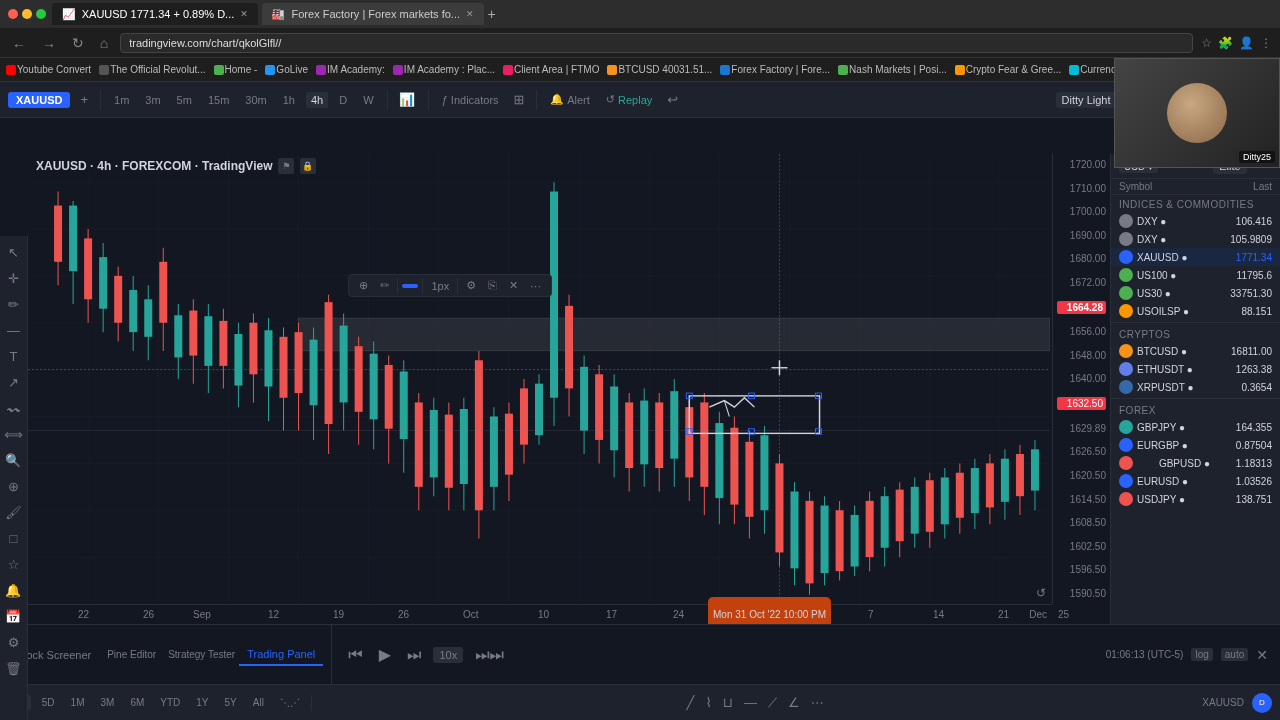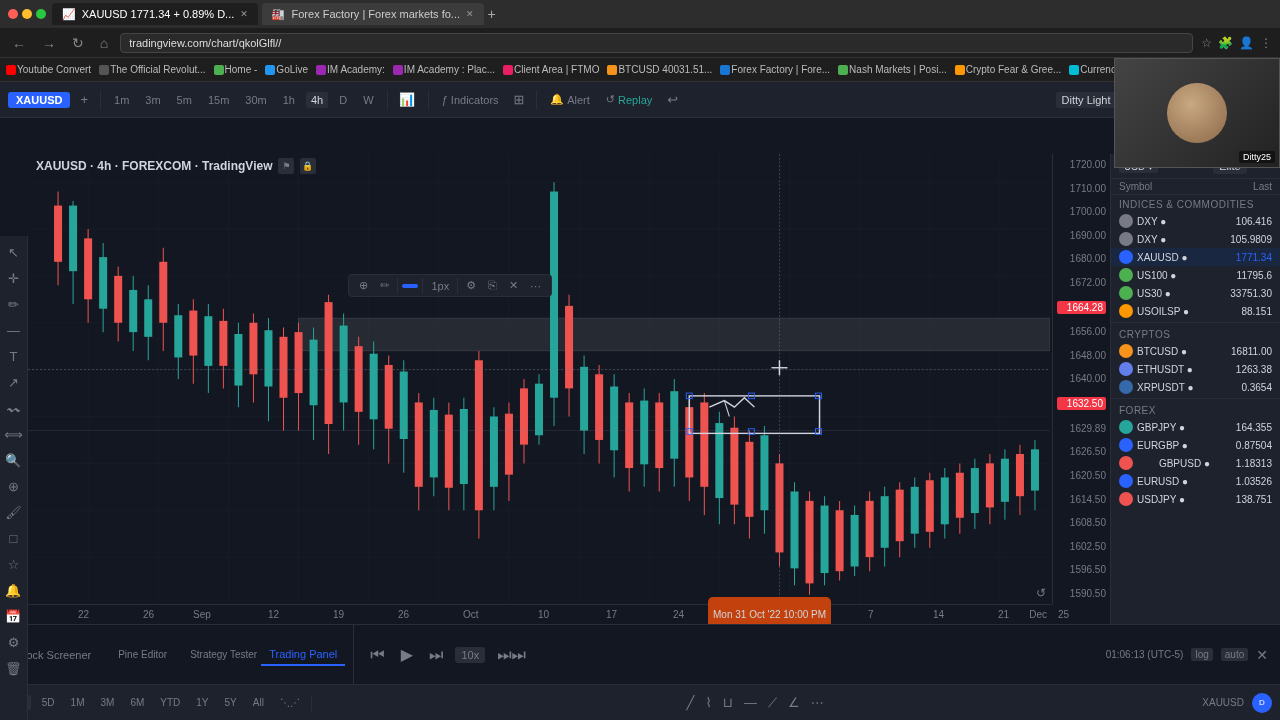--- a/index.html
+++ b/index.html
@@ -185,21 +185,21 @@
       width: 60px;
       height: 100%;
       background: #131722;
       border-left: 1px solid #2a2e39;
       display: flex;
       flex-direction: column;
       justify-content: space-between;
       padding: 5px 4px;
     }
     .price-label { color: #787b86; font-size: 10px; text-align: right; }
-    .price-label.red-bg { color: #fff; background: #f23645; padding: 1px 3px; border-radius: 2px; }
+    .price-label.red-bg { color: #fff; background: #f23645; padding: 1px 3px; border-radius: 2px; font-weight: bold; }
 
     
     .date-scale {
       height: 20px;
       background: #131722;
       border-top: 1px solid #2a2e39;
       display: flex;
       align-items: center;
       padding: 0 4px;
       position: relative;
@@ -928,21 +928,21 @@
         <div class="panel-icon" style="background:#ef5350;"></div>
         <span style="color:#d1d4dc; font-size:10px; flex:1;">USDJPY ●</span>
         <span class="panel-value">138.751</span>
       </div>
     </div>
   </div>
 
   <div class="bottom-panel">
     <div class="bp-tabs">
       <span class="bp-tab">Stock Screener</span>
-      <span style="margin:0 19px; color:#787b86; font-size:10px;">Pine Editor</span>
+      <span style="margin:0 8px; color:#787b86; font-size:10px;">Pine Editor</span>
       <span style="margin:0 4px; color:#787b86; font-size:10px;">Strategy Tester</span>
       <span class="bp-tab active" style="font-size:11px; padding:4px 8px;">Trading Panel</span>
     </div>
     <div class="bp-controls">
       <span class="bp-ctrl-btn">⏮</span>
       <span class="bp-ctrl-btn">▶</span>
       <span class="bp-ctrl-btn">⏭</span>
       <span class="bp-speed">10x</span>
       <span class="bp-ctrl-btn">⏭⏭</span>
     </div>

